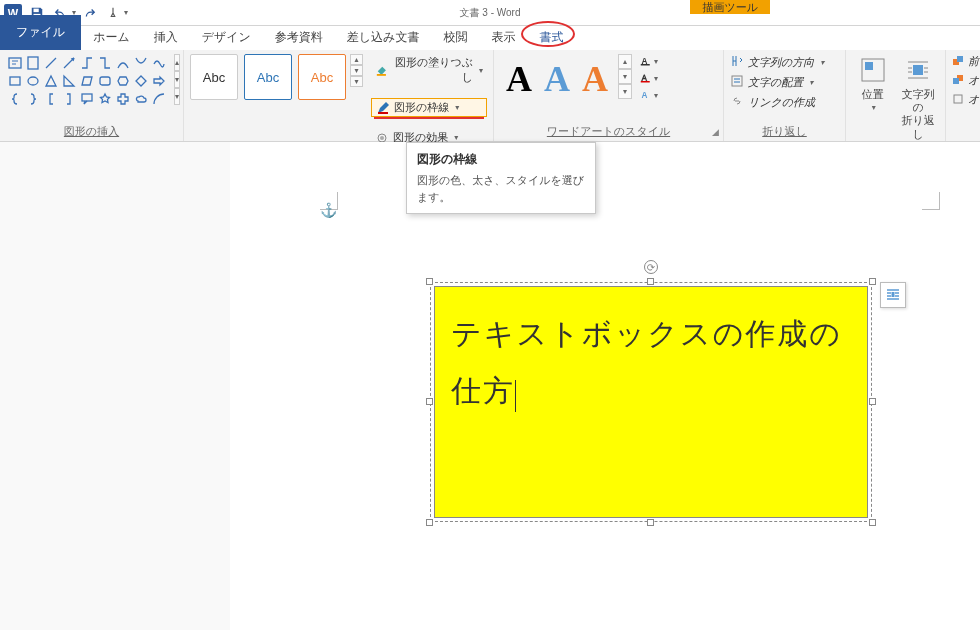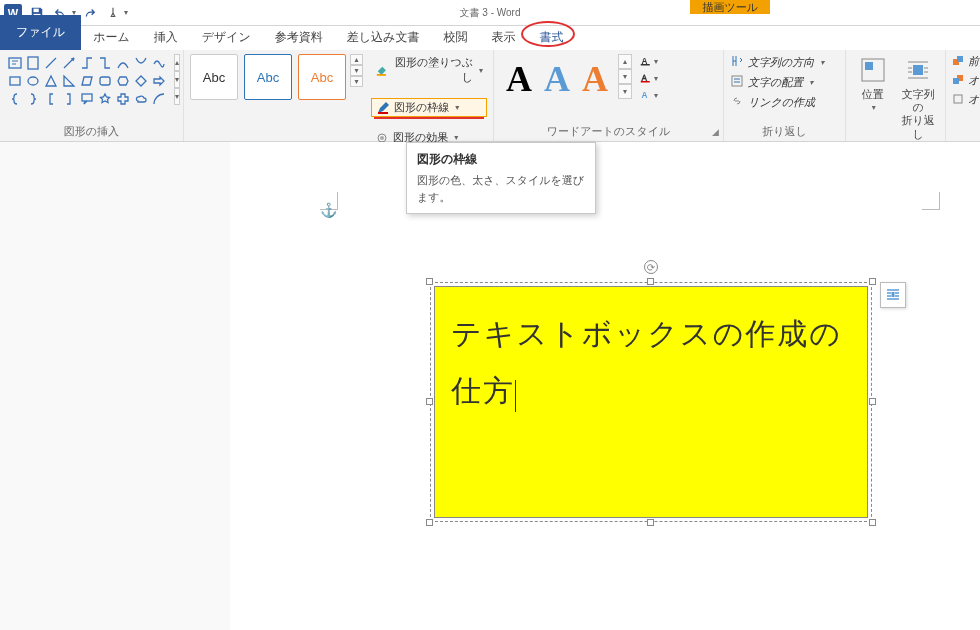--- a/index.html
+++ b/index.html
@@ -21,21 +21,21 @@
   .tabs { height:24px; background:#fff; display:flex; align-items:flex-end; }
   .tab { padding: 4px 12px; font-size:12px; color:#444; position:relative; cursor:default; }
   .tab.file { background:#2b579a; color:#fff; padding:9px 16px; }
   .tab.active { color:#2b579a; }
   .tab .circle { position:absolute; left:-6px; top:-4px; width:54px; height:26px; border:2px solid #e03030; border-radius:50%; pointer-events:none; }
 
   
   .ribbon { height:92px; background:#f3f3f3; border-bottom:1px solid #d4d4d4; display:flex; }
   .group { border-right:1px solid #e1e1e1; padding:4px 6px 2px; display:flex; flex-direction:column; height:100%; position:relative; }
   .group-body { flex:1; display:flex; align-items:flex-start; gap:4px; }
-  .group-label { text-align:center; font-size:11px; color:#666; padding-top:2px; position:relative; }
+  .group-label { text-align:center; font-size:11px; color:#666; padding-top:2px; position:relative;text-decoration:underline; }
   .group-label .dl { position:absolute; right:-2px; bottom:2px; font-size:9px; color:#888; }
 
   
   .shapes-gallery { display:grid; grid-template-columns: repeat(9, 18px); grid-auto-rows:18px; gap:0; }
   .shapes-gallery .s { display:flex; align-items:center; justify-content:center; color:#3b73b9; font-size:12px; }
   .shapes-gallery .s svg { width:14px; height:14px; stroke:#3b73b9; fill:none; stroke-width:1.3; }
   .shapes-spin { width:14px; display:flex; flex-direction:column; justify-content:space-between; margin-left:2px; }
   .shapes-spin div { height:17px; border:1px solid #ccc; font-size:8px; display:flex; align-items:center; justify-content:center; color:#666; background:#fafafa; }
 
   

